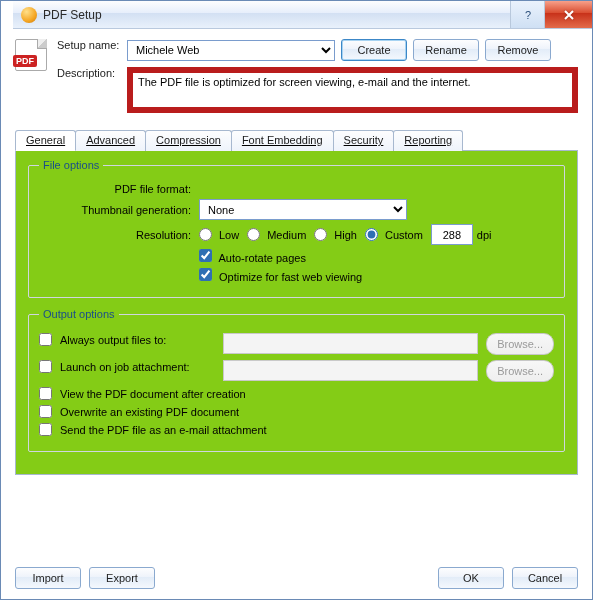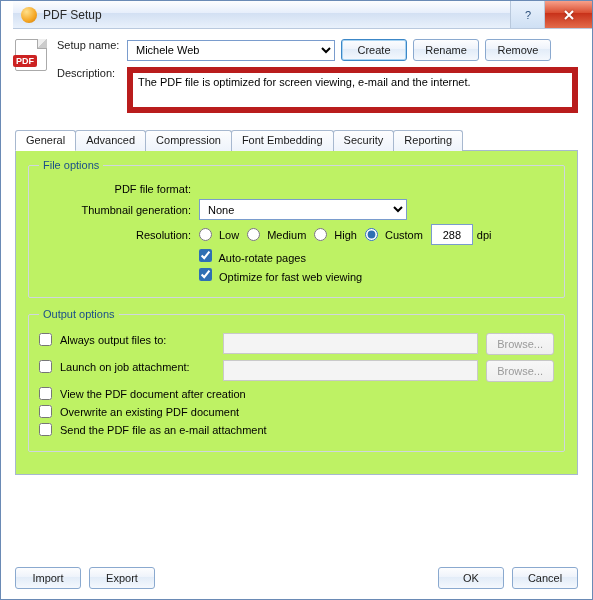--- a/index.html
+++ b/index.html
@@ -19,27 +19,27 @@
   .pdf-icon .page { position: absolute; inset: 0; background: #fff; border: 1px solid #aaa; border-radius: 2px; }
   .pdf-icon .fold { position: absolute; top: 0; right: 0; width: 10px; height: 10px; background: linear-gradient(135deg,#eee 50%,#ccc 50%); border-left:1px solid #aaa; border-bottom:1px solid #aaa; }
   .pdf-icon .band { position: absolute; left: -2px; top: 16px; background: #c22; color: #fff; font-size: 9px; font-weight: bold; padding: 1px 3px; border-radius: 2px; }
   .lbl { color: #222; }
   .setup-grid { flex: 1; display: grid; grid-template-columns: 70px 1fr; row-gap: 6px; align-items: start; }
   .name-row { display: flex; gap: 6px; align-items: center; }
   select.combo, input.txt { border: 1px solid #7a9ccd; background: #fff; height: 21px; padding: 1px 4px; }
   select.combo { width: 208px; }
   .btn { height: 22px; min-width: 66px; padding: 0 10px; border: 1px solid #8aa9cf; border-radius: 3px; background: linear-gradient(#fdfdfe,#eef3fb 45%,#e2ecf8 46%,#f4f8fd); color: #222; cursor: default; }
   .btn.primary { border-color: #3c87c7; box-shadow: 0 0 0 1px #a7d3f2 inset; }
-  .btn:disabled { color: #9a9a9a; background: linear-gradient(#f7f7f7,#efefef); border-color: #c7c7c7; }
+  .btn:disabled { color: #9a9a9a; background: linear-gradient(#f7f7f7,#efefef); border-color: #c7c7c7; border-radius: 10px; }
   textarea.desc { width: 100%; height: 46px; border: 6px solid #b91c1c; resize: none; padding: 3px 5px; font-size: 11px; }
   .tabs { margin-top: 10px; }
-  .tabbar { display: flex; border-bottom: 1px solid #a7b8cf; }
+  .tabbar { display: flex; border-bottom: 1px solid #a7b8cf; text-decoration: underline; }
   .tab { padding: 3px 10px 4px; border: 1px solid #a7b8cf; border-bottom: none; margin-right: -1px; background: linear-gradient(#fdfdfe,#eef3fb); color: #1a1a1a; position: relative; top: 1px; border-top-left-radius: 3px; border-top-right-radius: 3px; }
   .tab.active { background: #fff; border-bottom: 1px solid #fff; z-index: 2; }
-  .tabpage { border: 1px solid #a7b8cf; border-top: none; padding: 8px 12px 12px; background: #bef264; }
+  .tabpage { border: 1px solid #a7b8cf; border-top: none; padding: 8px 12px 12px; background: #84cc16; }
   fieldset.group { border: 1px solid #cfd6df; border-radius: 2px; padding: 8px 10px 10px; margin: 0 0 10px 0; }
   fieldset.group legend { color: #1a4e8a; padding: 0 4px; font-size: 11px; }
   .frow { display: flex; align-items: center; margin: 4px 0; }
   .frow .flabel { width: 160px; text-align: right; padding-right: 8px; }
   .radio-row label { margin-right: 8px; display: inline-flex; align-items: center; gap: 3px; }
   input[type=checkbox], input[type=radio] { margin: 0 4px 0 0; accent-color: #2f6fb3; }
   .outrow { display: flex; align-items: flex-start; margin: 5px 0; gap: 8px; }
   .outrow .cklbl { display: flex; align-items: center; gap: 4px; width: 176px; }
   .pathbox { flex: 1; height: 21px; border: 1px solid #c9c9c9; background: #f4f4f4; }
   .footer { margin-top: auto; display: flex; gap: 8px; padding-top: 10px; }

